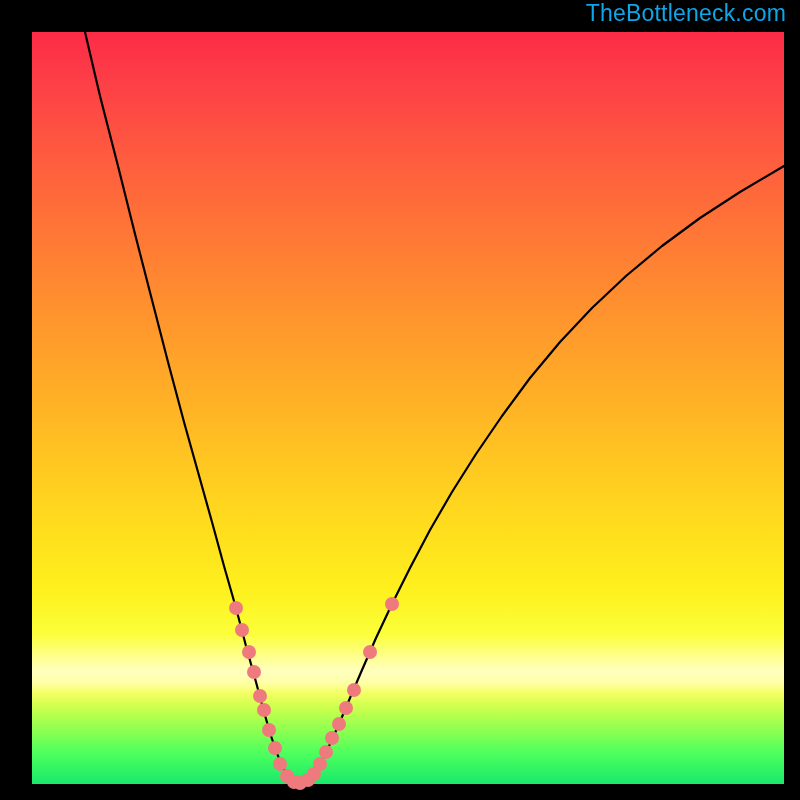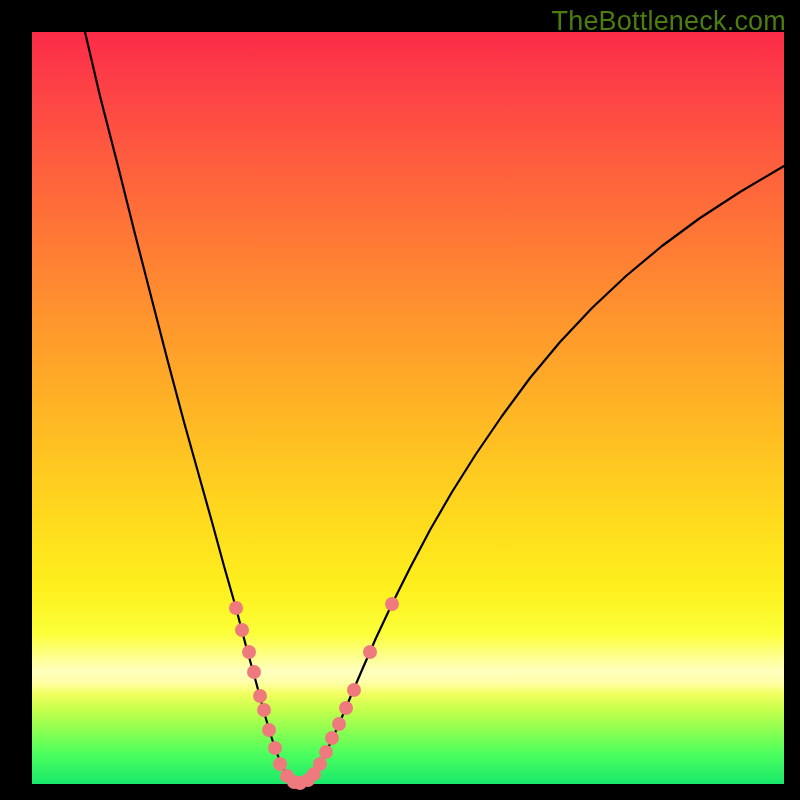--- a/index.html
+++ b/index.html
@@ -39,24 +39,24 @@
       #ffffa8 86.5%,
       #f2ff60 88%,
       #c8ff4c 90%,
       #8aff52 93%,
       #4cff5e 96%,
       #19e86b 100%
     );
   }
   .watermark {
     position: absolute;
-    top: 6px;
+    top: 0;
     right: 14px;
-    color: #4d7c0f;
-    font-size: 27px;
+    color: #0ea5e9;
+    font-size: 23px;
     font-weight: 400;
     letter-spacing: 0.2px;
     user-select: none;
     pointer-events: none;
   }
   svg.curve {
     position: absolute;
     left: 0;
     top: 0;
     width: 752px;

